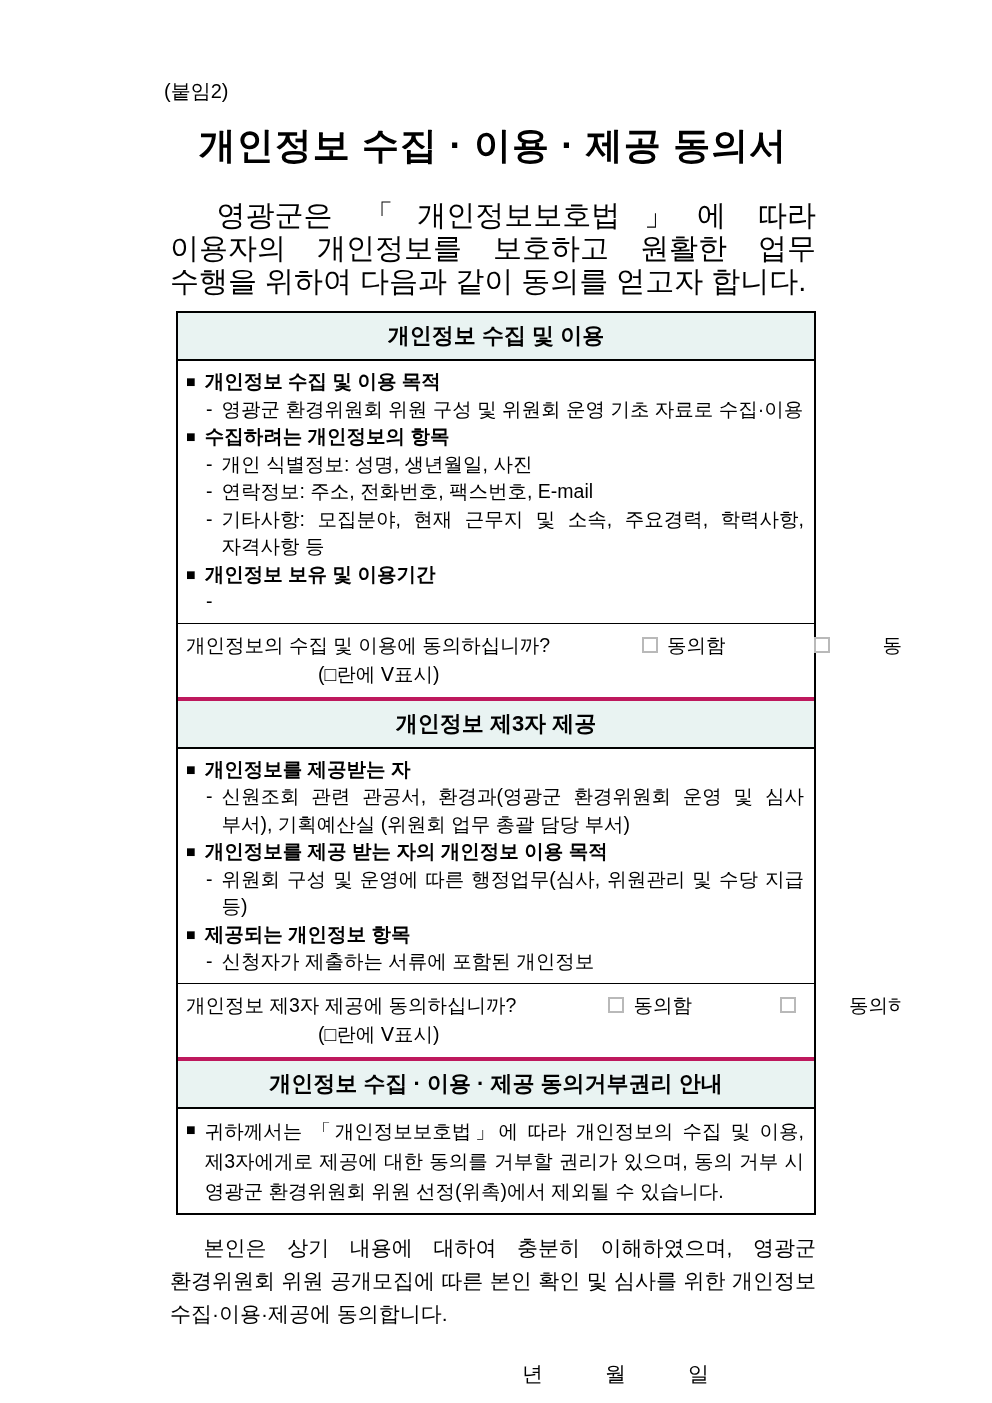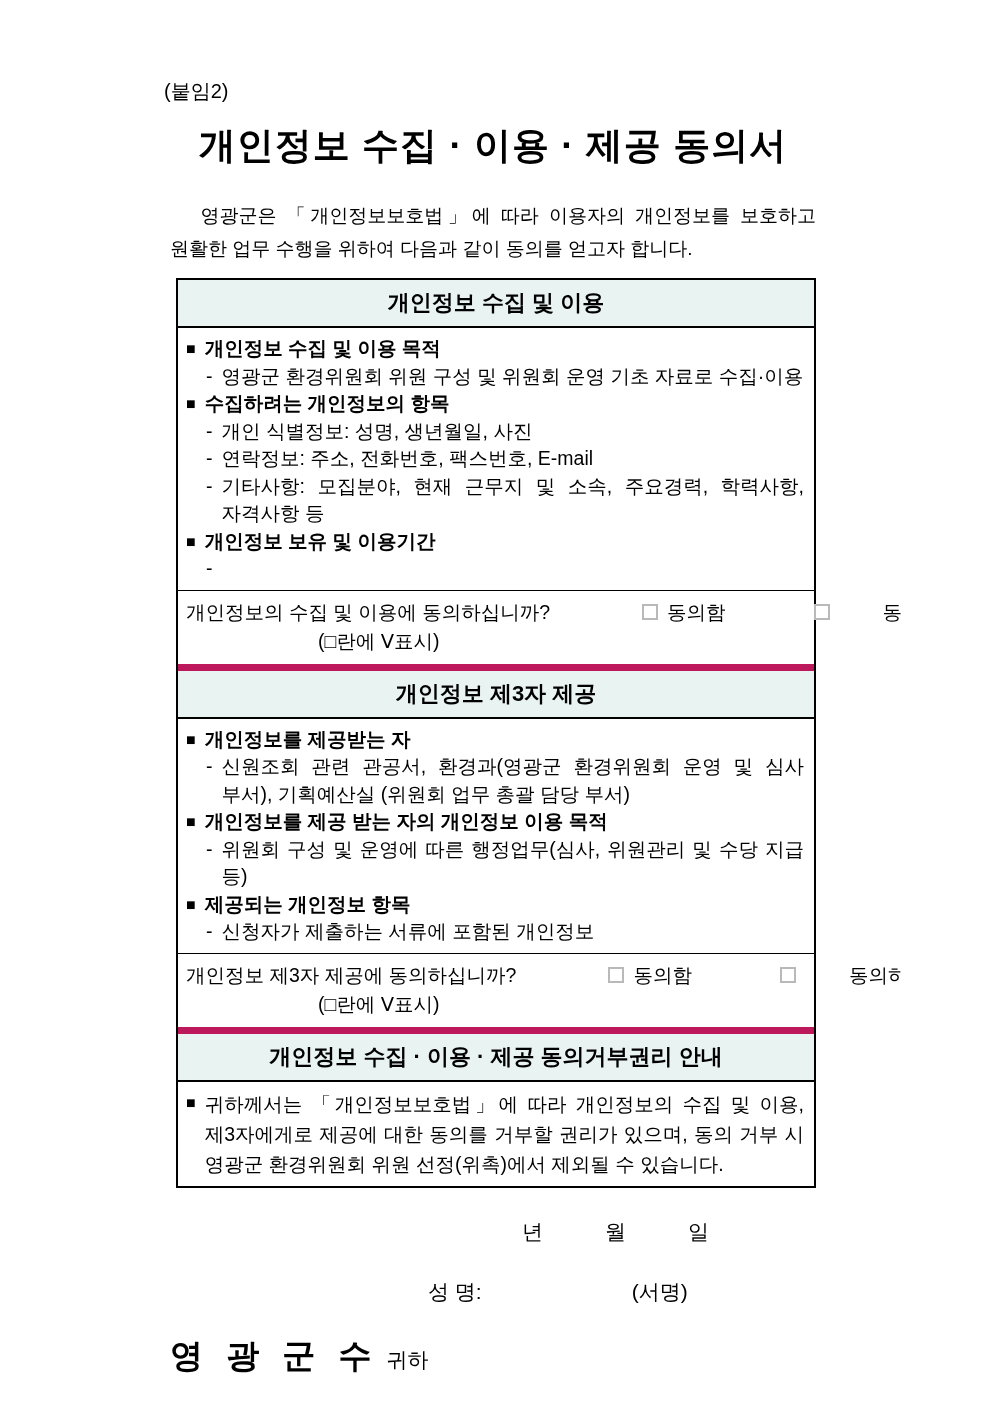--- a/index.html
+++ b/index.html
@@ -16,41 +16,41 @@
   .attachment { font-size: 20px; margin-left: -6px; }
   .title {
     text-align: center;
     font-size: 37px;
     font-weight: bold;
     letter-spacing: 1px;
     margin-top: 16px;
   }
   .intro {
     margin-top: 28px;
-    font-size: 19px;
+    font-size: 29px;
     line-height: 33px;
     text-align: justify;
     text-indent: 1.6em;
     word-break: keep-all;
   }
   .consent-table {
     margin-top: 13px;
     margin-left: 6px;
     border: 2px solid #000;
   }
   .sec-header {
     background: #e9f3f2;
     font-weight: bold;
     font-size: 22px;
     text-align: center;
     padding: 8px 4px;
     border-bottom: 2px solid #000;
   }
   .sec-header + .sec-body { border-top: none; }
-  .sec-header.mid { border-top: 7px solid #be185d; }
+  .sec-header.mid { border-top: 4px solid #be185d; }
   .sec-body {
     padding: 7px 10px 7px 8px;
     font-size: 19.5px;
     line-height: 27.5px;
   }
   .line { display: flex; align-items: flex-start; }
   .line .pfx { flex: 0 0 auto; margin-right: 9px; }
   .line.bullet { font-weight: bold; }
   .line.bullet .pfx { font-size: 16px; line-height: 27.5px; }
   .line.dash { padding-left: 20px; font-weight: normal; }
@@ -217,20 +217,21 @@
     <div class="sec-header mid">개인정보 수집 · 이용 · 제공 동의거부권리 안내</div>
     <div class="sec-body">
       <div class="line bullet">
           <span class="pfx">■</span>
           <span class="txt" style="font-weight:normal; line-height:30px;">귀하께서는 「개인정보보호법」에 따라 개인정보의 수집 및 이용, 제3자에게로 제공에 대한 동의를 거부할 권리가 있으며, 동의 거부 시 영광군 환경위원회 위원 선정(위촉)에서 제외될 수 있습니다.</span>
         </div>
     </div>
 
   </div>
 
+  <p class="closing">본인은 상기 내용에 대하여 충분히 이해하였으며, 영광군 환경위원회 위원 공개모집에 따른 본인 확인 및 심사를 위한 개인정보 수집·이용·제공에 동의합니다.</p>
 
   <div class="date-line">
     <span>년</span>
     <span>월</span>
     <span>일</span>
   </div>
 
   <div class="sig-line">
     <span>성  명:</span>
     <span class="sign">(서명)</span>

